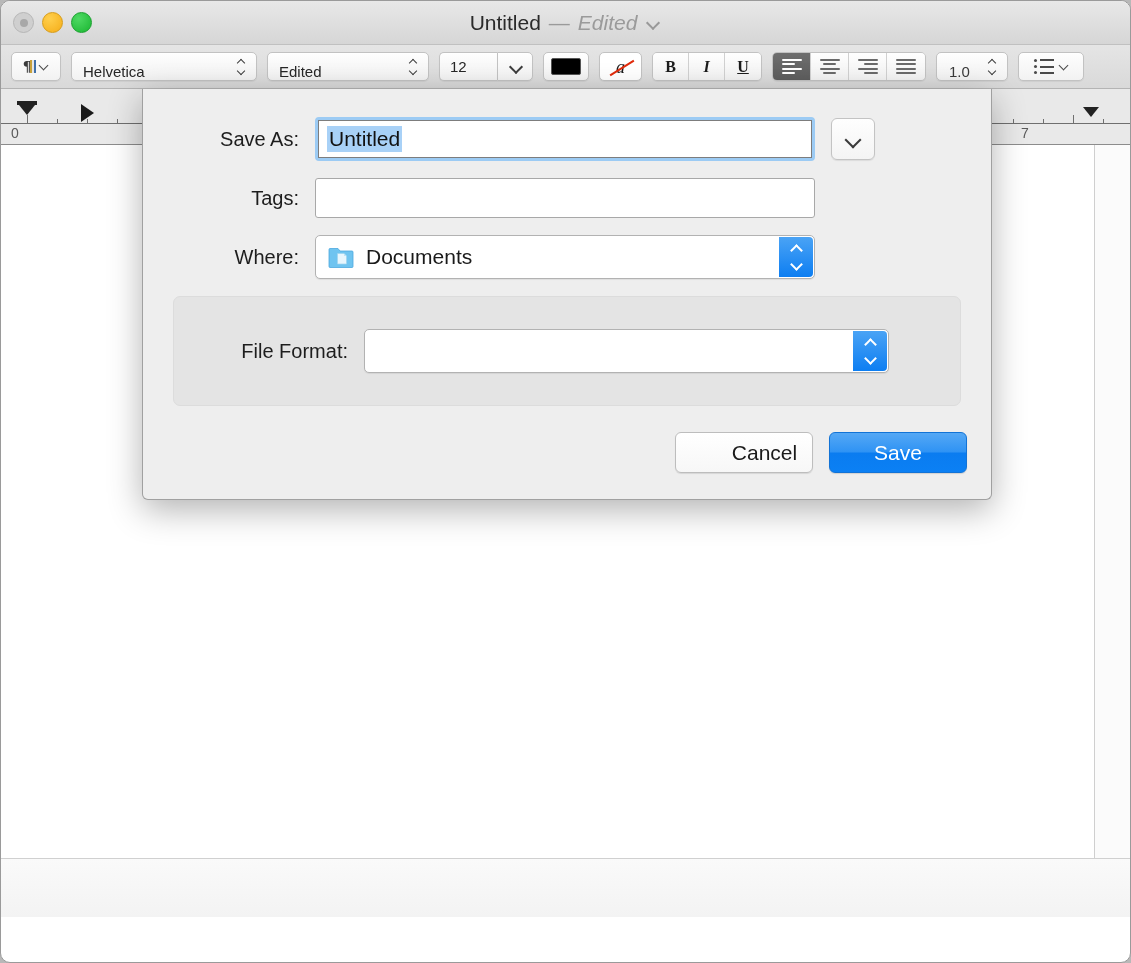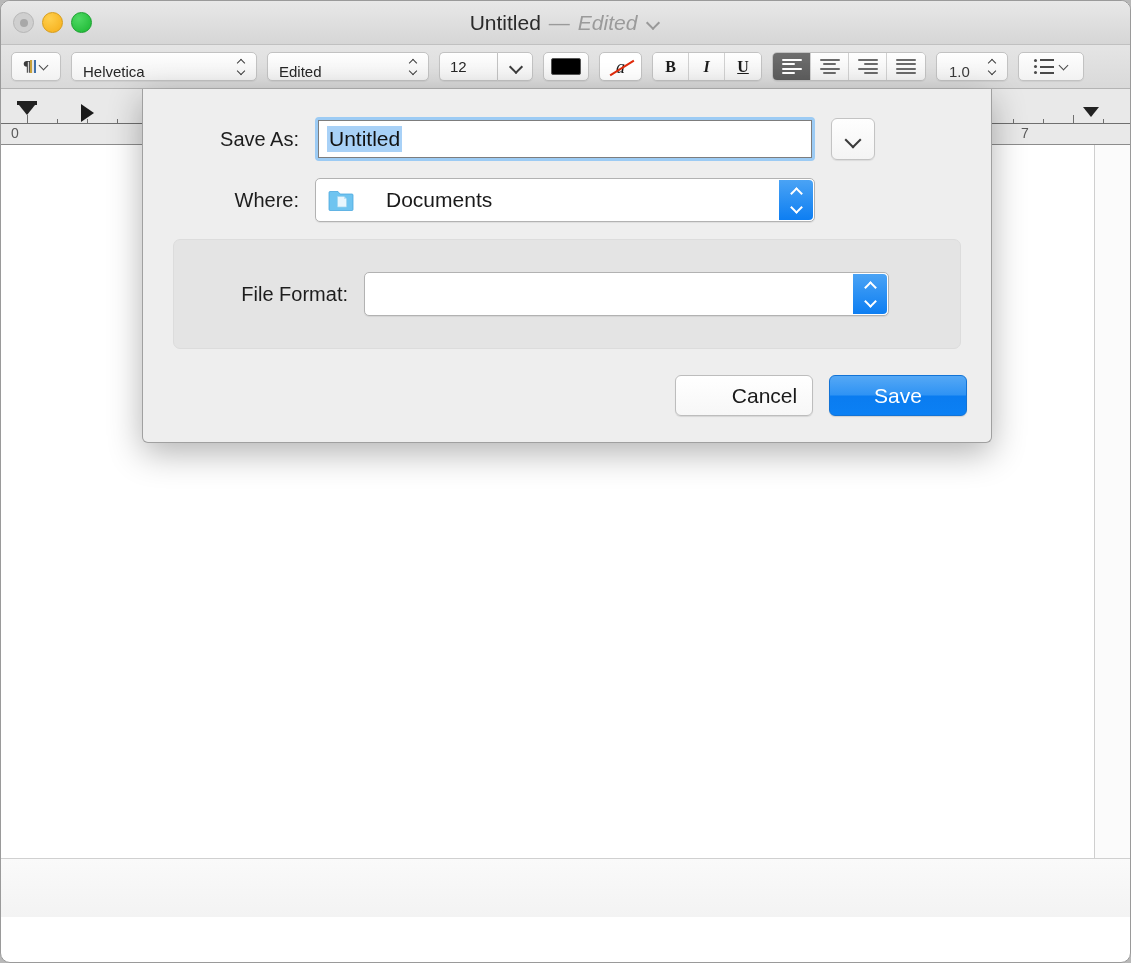--- a/index.html
+++ b/index.html
@@ -520,21 +520,20 @@
     box-shadow: 0 1px 1px rgba(0,0,0,0.07);
   }
   .folder-icon {
     width: 26px; height: 21px;
     margin-right: 12px;
     flex: none;
   }
   #where-value {
     font-size: 21px;
     color: #1a1a1a;
-    margin-left: 20px;
   }
   .blue-stepper {
     position: absolute;
     right: 1px; top: 1px; bottom: 1px;
     width: 34px;
     background: linear-gradient(to bottom, #4aa3f5 0%, #0d7ef2 100%);
     border-radius: 0 4px 4px 0;
     display: flex;
     flex-direction: column;
     align-items: center;
@@ -789,20 +788,24 @@
       <div id="saveas-field-wrap">
         <div id="saveas-field-inner">
           <span id="saveas-value">Untitled</span>
         </div>
       </div>
       <div id="expand-button">
         <span class="dc"></span>
       </div>
     </div>
 
+    <div class="sheet-row">
+      <div class="row-label">Tags:</div>
+      <div id="tags-field"></div>
+    </div>
 
     <div class="sheet-row">
       <div class="row-label">Where:</div>
       <div id="where-popup">
         <svg class="folder-icon" viewBox="0 0 26 21">
           <path d="M1 4 L1 19.5 A1 1 0 0 0 2 20.5 L24 20.5 A1 1 0 0 0 25 19.5 L25 5 A1 1 0 0 0 24 4 L12 4 L10 1.5 L2 1.5 A1 1 0 0 0 1 2.5 Z" fill="#6fc4f0" stroke="#4da8de" stroke-width="0.8"></path>
           <path d="M9.5 6.5 L16 6.5 L18.5 9 L18.5 17 L9.5 17 Z" fill="#e8f6fd" stroke="#9fd4ee" stroke-width="0.7"></path>
           <path d="M16 6.5 L16 9 L18.5 9 Z" fill="#bfe3f6"></path>
         </svg>
         <span id="where-value">Documents</span>

